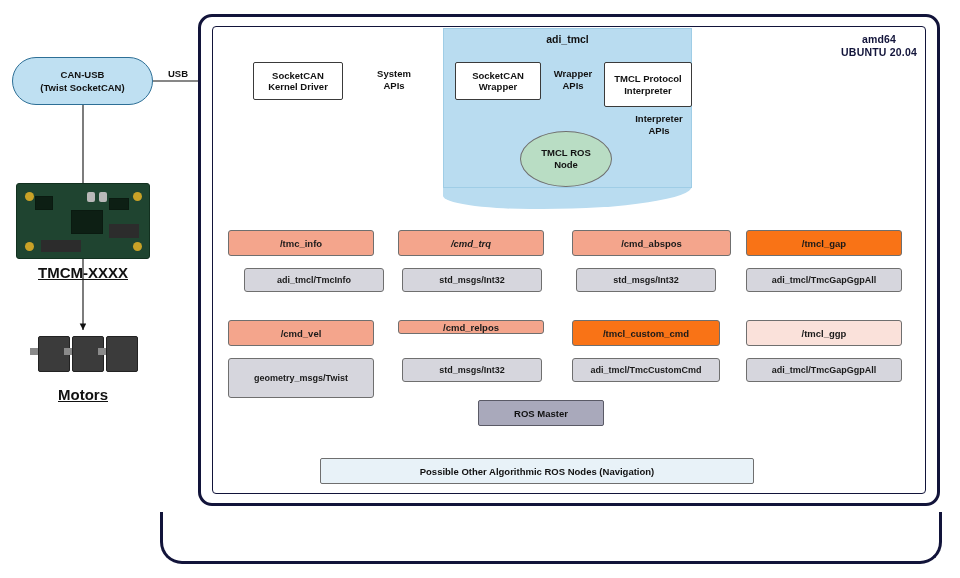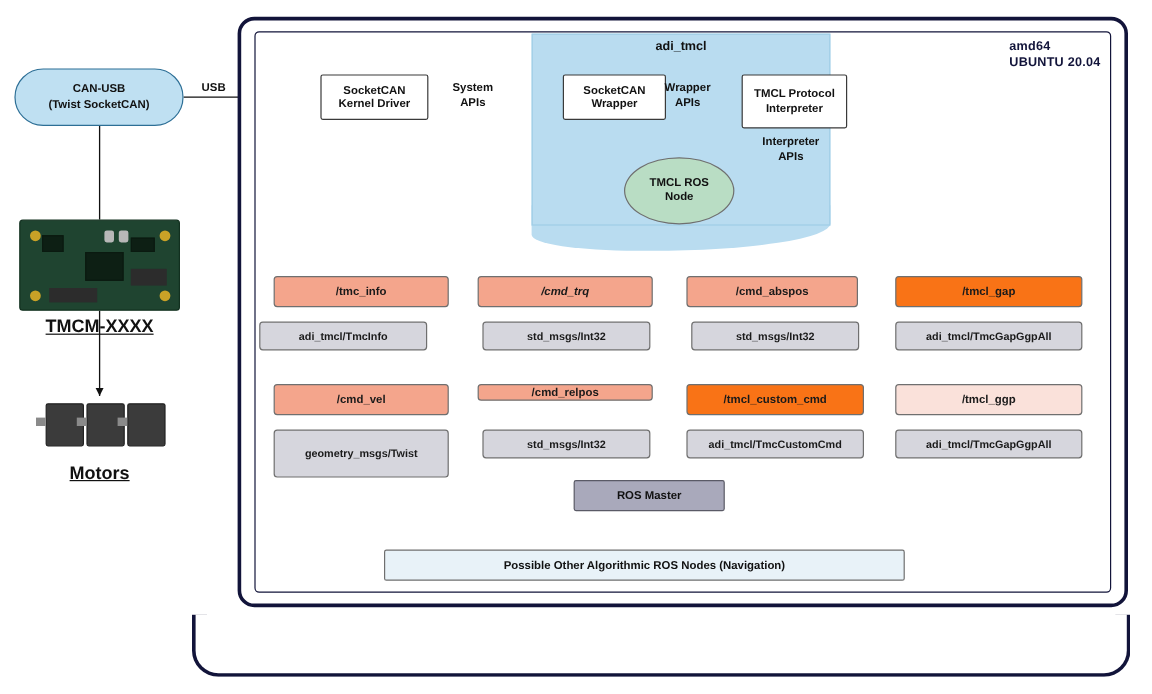--- a/index.html
+++ b/index.html
@@ -41,21 +41,21 @@
   .laptop-inner {
     left: 212px; top: 26px;
     width: 714px; height: 468px;
     border: 1.5px solid #12143a;
     border-radius: 4px;
     background: #ffffff;
   }
 
   .arch-label {
     right: 0; top: 0;
-    text-align: left;
+    text-align: center;
     font-size: 10.5px;
     font-weight: bold;
     line-height: 13px;
     color: #12143a;
     letter-spacing: .2px;
   }
 
   
   .adi-region {
     left: 443px; top: 28px;
@@ -84,21 +84,21 @@
     background: #ffffff;
     display: flex;
     align-items: center;
     justify-content: center;
     text-align: center;
     font-size: 9.5px;
     font-weight: bold;
     line-height: 11.5px;
     padding: 2px;
   }
-  .box.small-radius { border-radius: 2px; margin-left: 14px; }
+  .box.small-radius { border-radius: 2px; }
 
   .topic-box {
     border: 1.2px solid #6f6f6f;
     border-radius: 3px;
     background: #f4a58c;
     display: flex; align-items: center; justify-content: center;
     text-align: center;
     font-size: 9.5px; font-weight: bold;
     color: #1a1a1a;
   }
@@ -361,32 +361,32 @@
   <div class="abs tmcl-node">
     <div>
       <div>TMCL ROS</div>
       <div>Node</div>
     </div>
   </div>
 
   <div class="abs topic-box" style="left:228px; top:230px; width:146px; height:26px;">
     <span>/tmc_info</span>
   </div>
-  <div class="abs type-box" style="left:216px; top:268px; width:140px; height:24px;">
+  <div class="abs type-box" style="left:244px; top:268px; width:140px; height:24px;">
     <span>adi_tmcl/TmcInfo</span>
   </div>
 
   <div class="abs topic-box" style="left:398px; top:230px; width:146px; height:26px;font-style:italic;">
     <span>/cmd_trq</span>
   </div>
   <div class="abs type-box" style="left:402px; top:268px; width:140px; height:24px;">
     <span>std_msgs/Int32</span>
   </div>
 
-  <div class="abs topic-box" style="left:572px; top:230px; width:143px; height:26px;">
+  <div class="abs topic-box" style="left:572px; top:230px; width:159px; height:26px;">
     <span>/cmd_abspos</span>
   </div>
   <div class="abs type-box" style="left:576px; top:268px; width:140px; height:24px;">
     <span>std_msgs/Int32</span>
   </div>
 
   <div class="abs topic-box white" style="left:746px; top:230px; width:156px; height:26px;">
     <span>/tmcl_gap</span>
   </div>
   <div class="abs type-box" style="left:746px; top:268px; width:156px; height:24px;">

